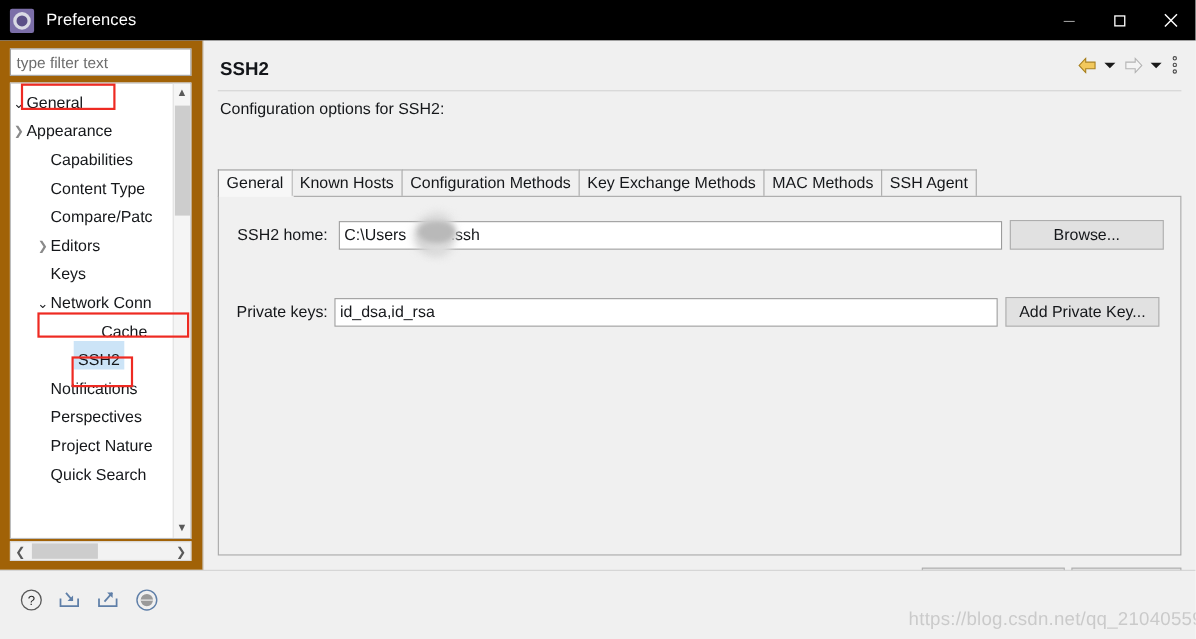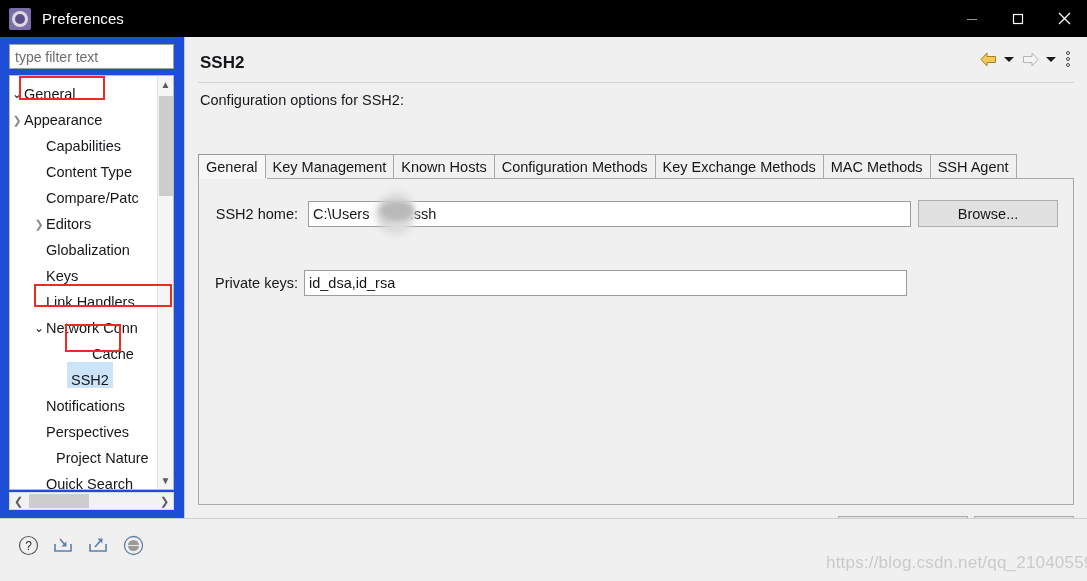--- a/index.html
+++ b/index.html
@@ -87,21 +87,21 @@
     height: 481px;
     background: #f0f0f0;
   }
 
   
   .left-pane {
     position: absolute;
     left: 0; top: 0;
     width: 185px;
     height: 481px;
-    background: #1d4ed8;
+    background: #a16207;
     border-right: 1px solid #c9c9c9;
     box-sizing: border-box;
   }
   .filter-input {
     position: absolute;
     left: 9px; top: 7px;
     width: 165px;
     height: 25px;
     box-sizing: border-box;
     border: 1px solid #a0a0a0;
@@ -473,29 +473,27 @@
       <input class="filter-input" type="text" placeholder="type filter text" style="">
 
       <div class="tree-wrap">
         <div class="tree-list" id="tree-list">
             <div class="tree-item" style="padding-left: 0px;"><span class="twisty dark">⌄</span><span class="label">General</span></div>
             <div class="tree-item" style=""><span class="twisty">❯</span><span class="label">Appearance</span></div>
             <div class="tree-item" style="padding-left: 22px;"><span class="twisty">&nbsp;</span><span class="label">Capabilities</span></div>
             <div class="tree-item" style="padding-left: 22px;"><span class="twisty">&nbsp;</span><span class="label">Content Type</span></div>
             <div class="tree-item" style="padding-left: 22px;"><span class="twisty">&nbsp;</span><span class="label">Compare/Patc</span></div>
             <div class="tree-item" style="padding-left: 22px;"><span class="twisty">❯</span><span class="label">Editors</span></div>
-            <div class="tree-item" style="padding-left: 22px;"><span class="twisty">&nbsp;</span><span class="label">Globalization</span></div>
             <div class="tree-item" style="padding-left: 22px;"><span class="twisty">&nbsp;</span><span class="label">Keys</span></div>
-            <div class="tree-item" style="padding-left: 22px;"><span class="twisty">&nbsp;</span><span class="label">Link Handlers</span></div>
             <div class="tree-item" style="padding-left: 22px;"><span class="twisty dark">⌄</span><span class="label">Network Conn</span></div>
             <div class="tree-item" style="padding-left: 68px;"><span class="twisty">&nbsp;</span><span class="label">Cache</span></div>
             <div class="tree-item sel" style="padding-left: 44px;"><span class="twisty">&nbsp;</span><span class="label">SSH2</span></div>
             <div class="tree-item" style="padding-left: 22px;"><span class="twisty">&nbsp;</span><span class="label">Notifications</span></div>
             <div class="tree-item" style="padding-left: 22px;"><span class="twisty">&nbsp;</span><span class="label">Perspectives</span></div>
-            <div class="tree-item" style="padding-left: 32px;"><span class="twisty">&nbsp;</span><span class="label">Project Nature</span></div>
+            <div class="tree-item" style="padding-left: 22px;"><span class="twisty">&nbsp;</span><span class="label">Project Nature</span></div>
             <div class="tree-item" style="padding-left: 22px;"><span class="twisty">&nbsp;</span><span class="label">Quick Search</span></div>
           </div>
 
         <div class="v-scroll">
           <div class="v-arrow up">▲</div>
           <div class="v-thumb"></div>
           <div class="v-arrow down">▼</div>
         </div>
       </div>
 
@@ -533,21 +531,20 @@
             <i></i>
           </div>
       </div>
 
       <div class="title-sep"></div>
 
       <div class="section-desc">Configuration options for SSH2:</div>
 
       <div class="tabs" id="tab-bar">
           <div class="tab active">General</div>
-          <div class="tab">Key Management</div>
           <div class="tab">Known Hosts</div>
           <div class="tab">Configuration Methods</div>
           <div class="tab">Key Exchange Methods</div>
           <div class="tab">MAC Methods</div>
           <div class="tab">SSH Agent</div>
         </div>
 
       <div class="tab-panel">
 
         <div class="field-row" style="left:4px; top:21px;">
@@ -559,20 +556,21 @@
               <div class="smear s2"></div>
               <div class="smear s3"></div>
             </div>
           </div>
           <button class="btn" style="width:140px; margin-left:7px;">Browse...</button>
         </div>
 
         <div class="field-row" style="left:4px; top:91px;">
           <div class="field-label" style="width:95px;">Private keys:</div>
           <input class="text-input" style="width: 603px; margin-left: 6px;" type="text" value="id_dsa,id_rsa">
+          <button class="btn" style="width:140px; margin-left:7px;">Add Private Key...</button>
         </div>
 
       </div>
 
       <button class="btn restore-btn">Restore Defaults</button>
       <button class="btn apply-btn">Apply</button>
 
     </div>
   </div>
 

